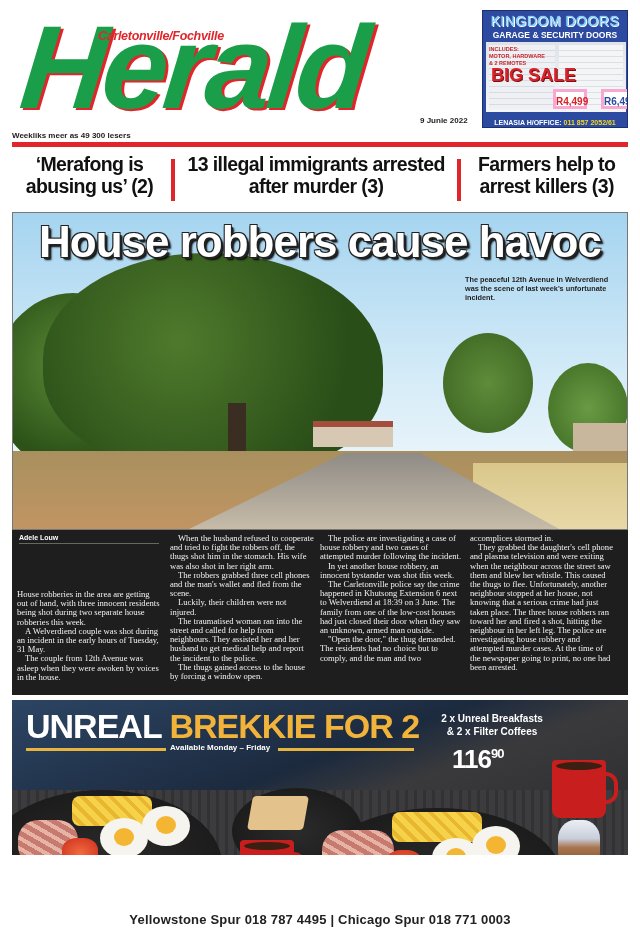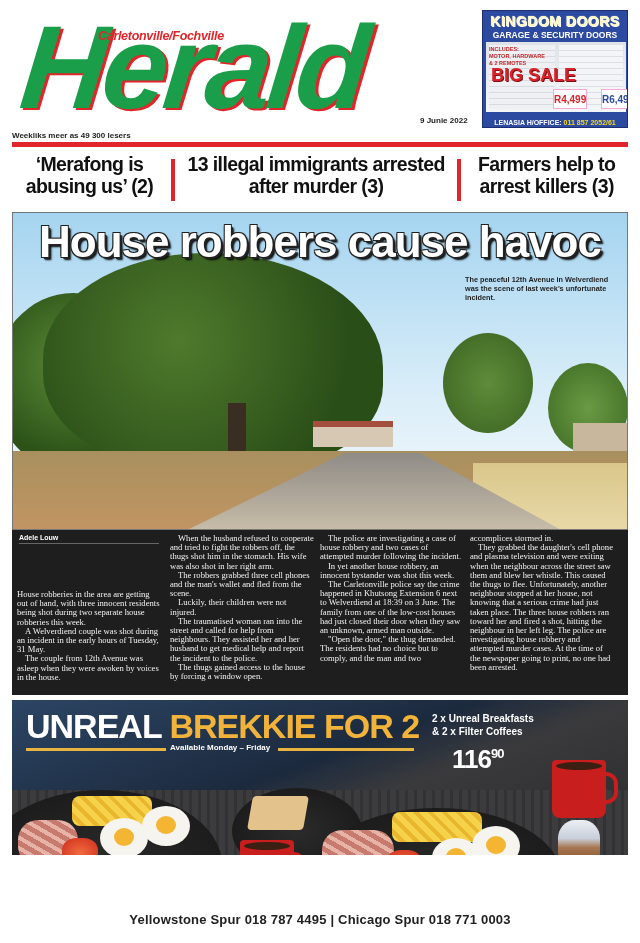--- a/index.html
+++ b/index.html
@@ -9,28 +9,28 @@
   
   .masthead { position: absolute; left: 0; top: 0; width: 640px; height: 148px; }
   .herald-logo { position: absolute; left: 22px; top: 8px; font-family: "Liberation Sans", sans-serif; font-weight: 900; font-style: italic; font-size: 118px; line-height: 118px; color: #1a9e4a; letter-spacing: -4px; text-shadow: 3px 2px 0 #e0262b; transform: skewX(-6deg); }
   .edition { position: absolute; left: 98px; top: 29px; font-family: "Liberation Sans", sans-serif; font-weight: bold; font-size: 12.5px; color: #e0262b; letter-spacing: -0.3px; font-style: italic; }
   .readership { position: absolute; left: 12px; top: 131px; font-size: 8px; font-weight: bold; color: #222; }
   .issue-date { position: absolute; left: 420px; top: 116px; font-size: 8px; font-weight: bold; color: #222; }
   .rule-red { position: absolute; left: 12px; top: 142px; width: 616px; height: 5px; background: #e0262b; }
 
   
   .ad-doors { position: absolute; left: 482px; top: 10px; width: 146px; height: 118px; background: #2c4aa0; border: 1px solid #1d2f70; overflow: hidden; }
-  .ad-doors .brand { position: absolute; left: 0; top: 2px; width: 100%; text-align: center; font-weight: 700; font-size: 14px; color: #fef9c3; letter-spacing: 0.5px; text-shadow: 0 0 1px #fff, 1px 1px 0 #fff; }
+  .ad-doors .brand { position: absolute; left: 0; top: 2px; width: 100%; text-align: center; font-weight: 400; font-size: 14px; color: #7dd3fc; letter-spacing: 0.5px; text-shadow: 0 0 1px #fff, 1px 1px 0 #fff; }
   .ad-doors .tag { position: absolute; left: 0; top: 19px; width: 100%; text-align: center; font-weight: bold; font-size: 8.5px; color: #fff; }
   .ad-doors .photo { position: absolute; left: 3px; top: 31px; width: 140px; height: 70px; background: linear-gradient(#dfe3e8, #f4f5f7); }
   .ad-doors .door1 { position: absolute; left: 6px; top: 34px; width: 66px; height: 64px; background: repeating-linear-gradient(#eef0f3 0 5px, #d8dce1 5px 6px); }
   .ad-doors .door2 { position: absolute; left: 76px; top: 34px; width: 64px; height: 64px; background: repeating-linear-gradient(#f4f5f7 0 5px, #dcdfe4 5px 6px); }
   .ad-doors .includes { position: absolute; left: 6px; top: 35px; font-size: 5.5px; font-weight: bold; color: #c3262c; line-height: 7px; }
   .ad-doors .big-sale { position: absolute; left: 8px; top: 56px; font-weight: 900; font-size: 18px; line-height: 17px; color: #d9232a; text-shadow: 1px 1px 0 #7a1014; }
-  .ad-doors .price { position: absolute; top: 78px; width: 34px; height: 20px; background: #fff; border: 1px solid #f9a8d4; font-weight: bold; font-size: 10px; color: #d9232a; text-align: right; line-height: 20px; }
+  .ad-doors .price { position: absolute; top: 78px; width: 34px; height: 20px; background: #fff; border: 3px solid #f9a8d4; font-weight: bold; font-size: 10px; color: #d9232a; text-align: right; line-height: 20px; }
   .ad-doors .price.p1 { left: 70px; }
   .ad-doors .price.p2 { left: 118px; color: #2c4aa0; }
   .ad-doors .footer { position: absolute; left: 0; bottom: 1px; width: 100%; text-align: center; font-weight: bold; font-size: 7px; color: #fff; }
   .ad-doors .footer .num { color: #f5d820; }
 
   
   .teasers { position: absolute; left: 12px; top: 153px; width: 616px; height: 52px; display: flex; }
   .teaser { font-family: "Liberation Sans", sans-serif; font-weight: bold; font-size: 19.5px; line-height: 22px; color: #111; text-align: center; letter-spacing: -0.6px; }
   .teaser.t1 { width: 158px; }
   .teaser.t2 { width: 280px; }
@@ -67,21 +67,21 @@
   
   .ad-spur { position: absolute; left: 12px; top: 700px; width: 616px; height: 155px; background: linear-gradient(160deg, #2c4564, #1c2a3e 45%, #3a3a3c 60%, #2a2a2c); overflow: hidden; }
   .ad-spur .title { position: absolute; left: 14px; top: 8px; font-family: "Liberation Sans", sans-serif; font-weight: 900; font-size: 34px; line-height: 36px; letter-spacing: -1px; }
   .ad-spur .title .w { color: #ffffff; }
   .ad-spur .title .y { color: #f2b33a; }
   .ad-spur .avail-bar { position: absolute; left: 14px; top: 44px; width: 388px; height: 10px; }
   .ad-spur .avail-bar .line { position: absolute; top: 4px; height: 3px; background: #e7b440; }
   .ad-spur .avail-bar .l1 { left: 0; width: 140px; }
   .ad-spur .avail-bar .l2 { left: 252px; width: 136px; }
   .ad-spur .avail-bar .txt { position: absolute; left: 144px; top: -1px; font-size: 8px; font-weight: bold; color: #fff; }
-  .ad-spur .offer { position: absolute; left: 420px; top: 12px; width: 120px; text-align: left; font-size: 10px; line-height: 13px; font-weight: bold; color: #fff; }
+  .ad-spur .offer { position: absolute; left: 420px; top: 12px; width: 120px; text-align: center; font-size: 10px; line-height: 13px; font-weight: bold; color: #fff; }
   .ad-spur .price { position: absolute; left: 440px; top: 44px; font-weight: 900; font-size: 26px; color: #fff; letter-spacing: -1px; }
   .ad-spur .price sup { font-size: 13px; vertical-align: 10px; }
   .ad-spur .table { position: absolute; left: 0; top: 90px; width: 100%; height: 120px; background: repeating-linear-gradient(90deg, #3c3c3e 0 6px, #323234 6px 9px); }
   .plate { position: absolute; border-radius: 50%; background: radial-gradient(#2b2b2b, #161616); }
   .plate.p1 { left: -30px; top: 90px; width: 240px; height: 150px; }
   .plate.p2 { left: 220px; top: 88px; width: 130px; height: 86px; }
   .plate.p3 { left: 300px; top: 108px; width: 250px; height: 140px; }
   .chips { position: absolute; border-radius: 8px; background: repeating-linear-gradient(45deg, #f6d14a 0 6px, #e9b72e 6px 10px); }
   .chips.c1 { left: 60px; top: 96px; width: 80px; height: 30px; }
   .chips.c2 { left: 380px; top: 112px; width: 90px; height: 30px; }

